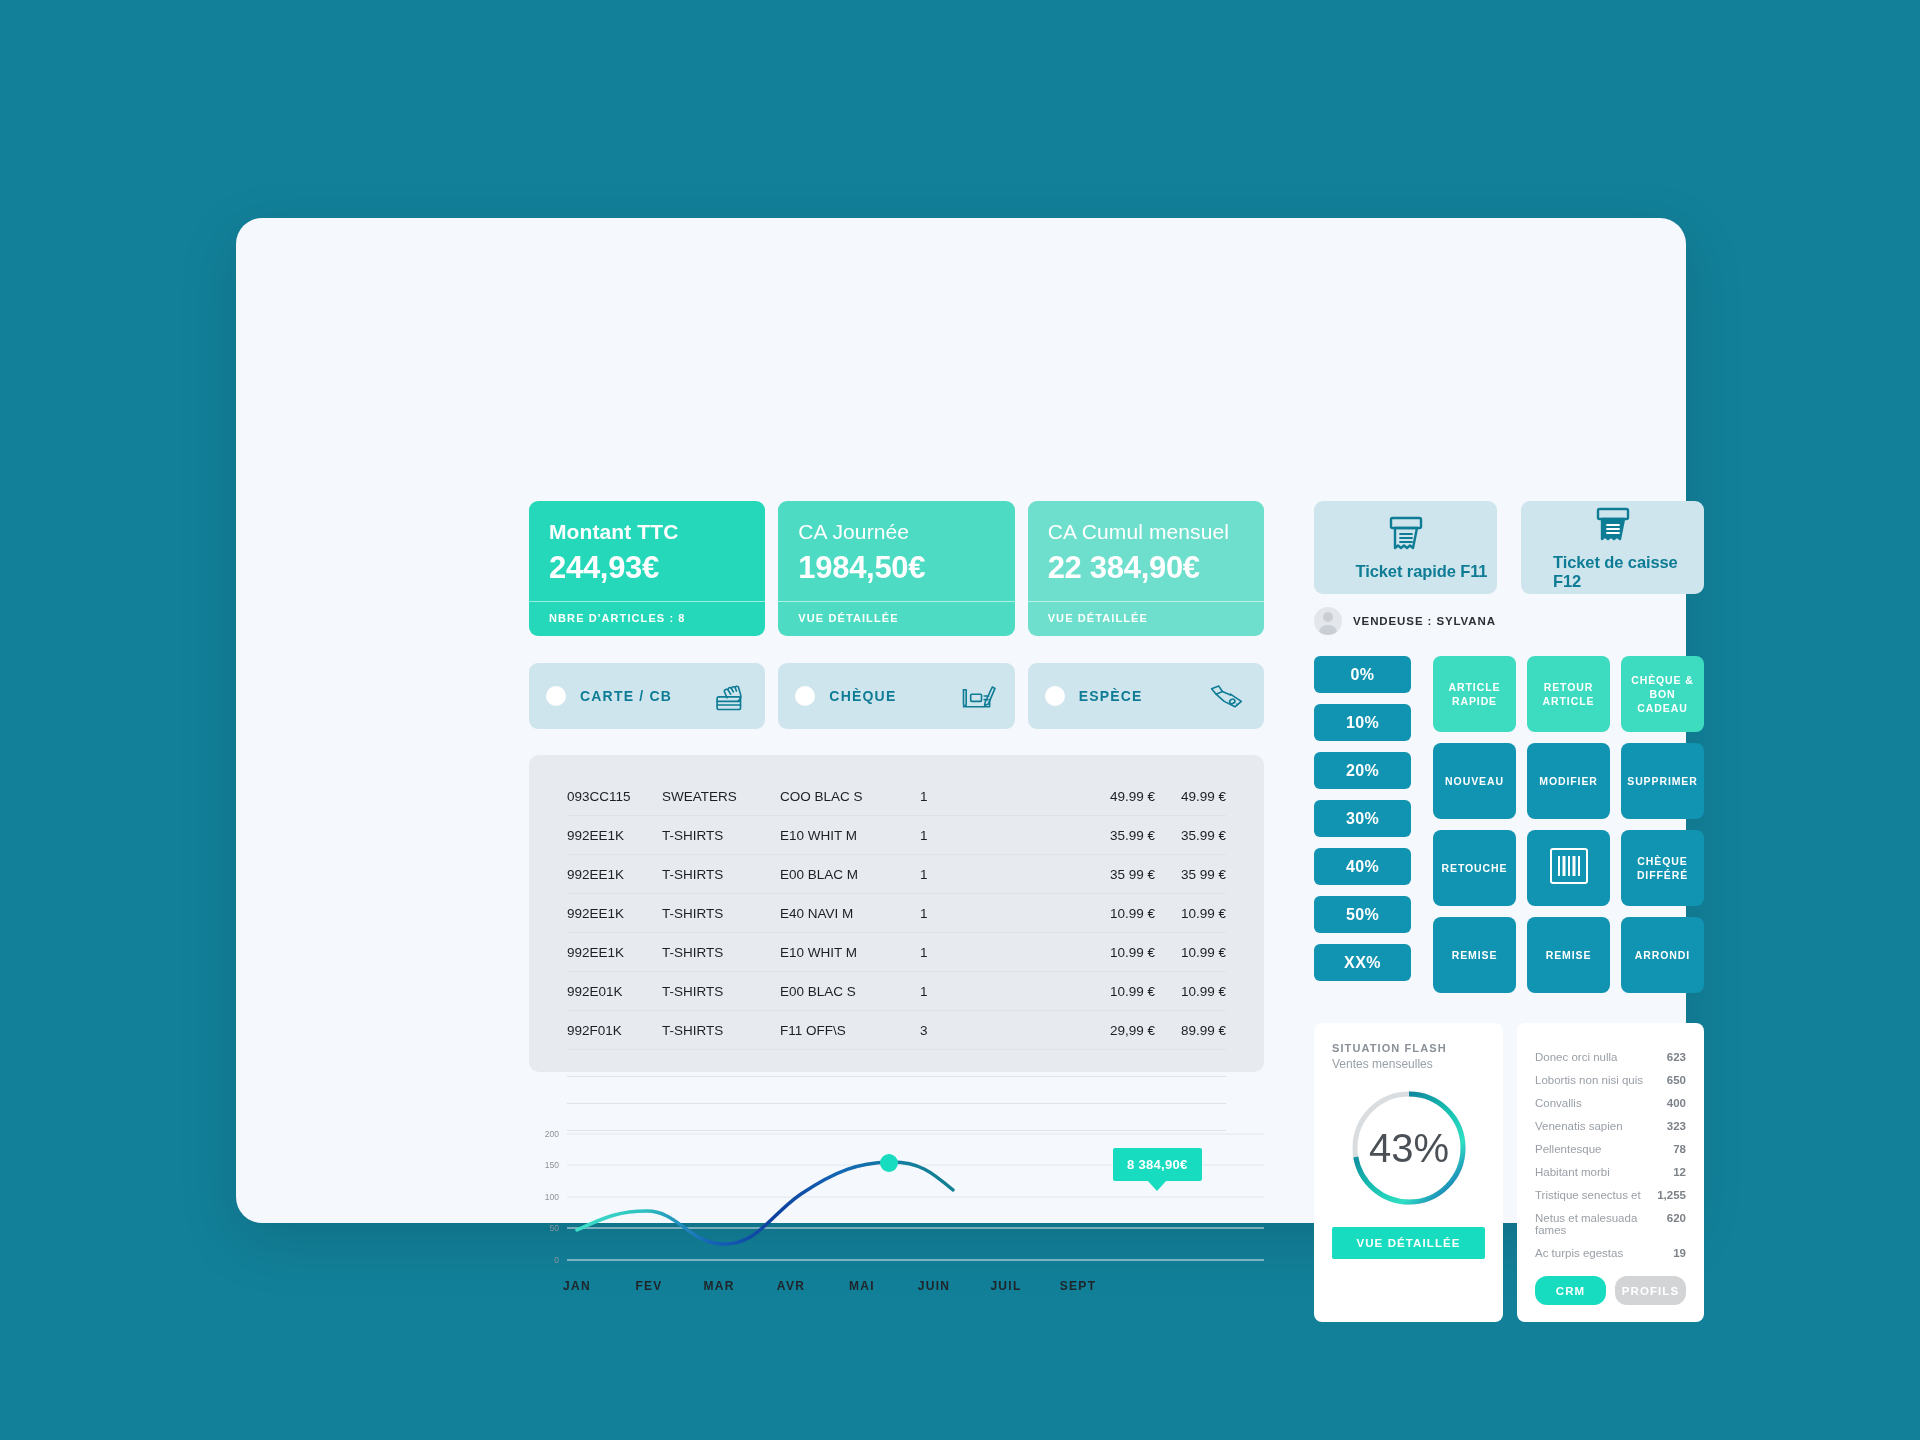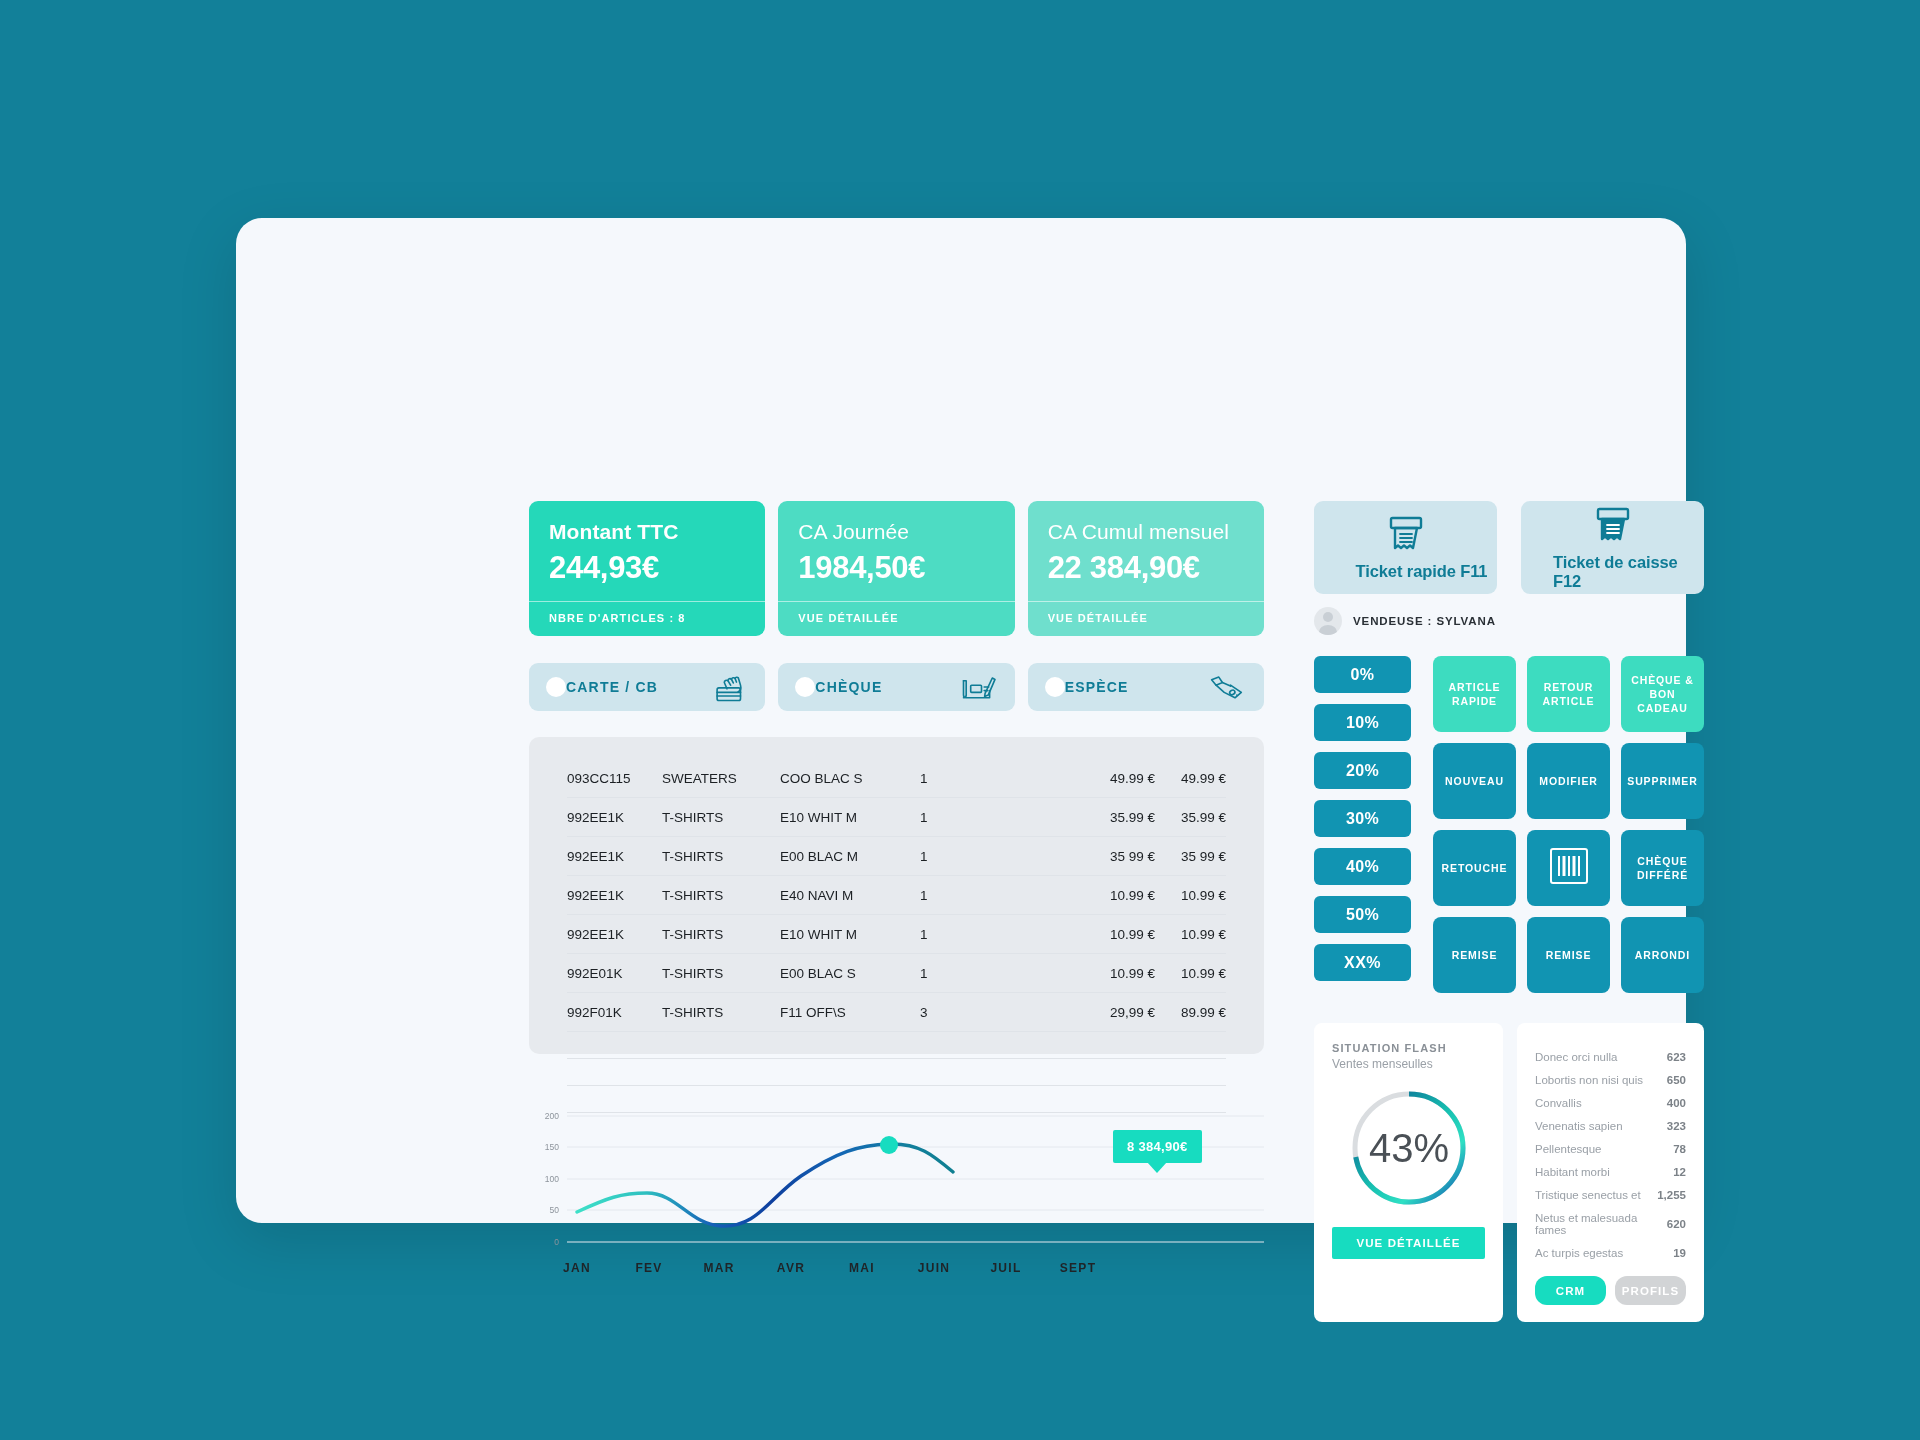--- a/index.html
+++ b/index.html
@@ -34,22 +34,22 @@
     padding: 10px 20px 12px 20px;
     font-size: 11px; font-weight: 700; letter-spacing: 1.1px;
   }
   .c1 { background: #25d8b9; }
   .c2 { background: #4ddcc3; }
   .c3 { background: #6fdfcd; }
 
   
   .pay-row { display: flex; gap: 13px; margin-top: 27px; }
   .pay-btn {
-    flex: 1; background: #cfe5ed; border-radius: 9px; height: 48px;
-    display: flex; align-items: center; padding: 12px 17px; 
+    flex: 1; background: #cfe5ed; border-radius: 9px; height: 66px;
+    display: flex; align-items: center; padding: 12px 17px; gap: 14px;
     position: relative;
   }
   .radio { width: 20px; height: 20px; background: #fff; border-radius: 50%; flex: none; }
   .pay-label { color: #0f7c96; font-weight: 700; font-size: 14px; letter-spacing: 1.2px; }
   .pay-icon { position: absolute; right: 16px; top: 50%; transform: translateY(-50%);
               width: 44px; height: 36px; }
 
   
   .table-card {
     margin-top: 26px; background: #e7eaee; border-radius: 10px;
@@ -137,21 +137,21 @@
   }
   .vue-btn {
     background: #17dcc0; border-radius: 2px; height: 32px; color: #fff;
     display: flex; align-items: center; justify-content: center;
     font-size: 11.5px; font-weight: 700; letter-spacing: 1.1px;
   }
   .stats-card {
     flex: 1; background: #fff; border-radius: 8px; padding: 22px 18px 17px 18px;
     display: flex; flex-direction: column;
   }
-  .stat-line { display: flex; justify-content: space-between; align-items: center; padding: 5.5px 0; }
+  .stat-line { display: flex; justify-content: space-between; align-items: flex-start; padding: 5.5px 0; }
   .stat-name { font-size: 11.5px; color: #9aa0a7; }
   .stat-num { font-size: 11.5px; color: #7c8288; font-weight: 700; }
   .cta-row { display: flex; gap: 9px; margin-top: 12px; }
   .cta {
     flex: 1; height: 29px; border-radius: 12px; color: #fff;
     display: flex; align-items: center; justify-content: center;
     font-size: 11.5px; font-weight: 700; letter-spacing: 1.1px;
   }
   .cta.teal { background: #17dcc0; }
   .cta.grey { background: #d2d4d6; }

